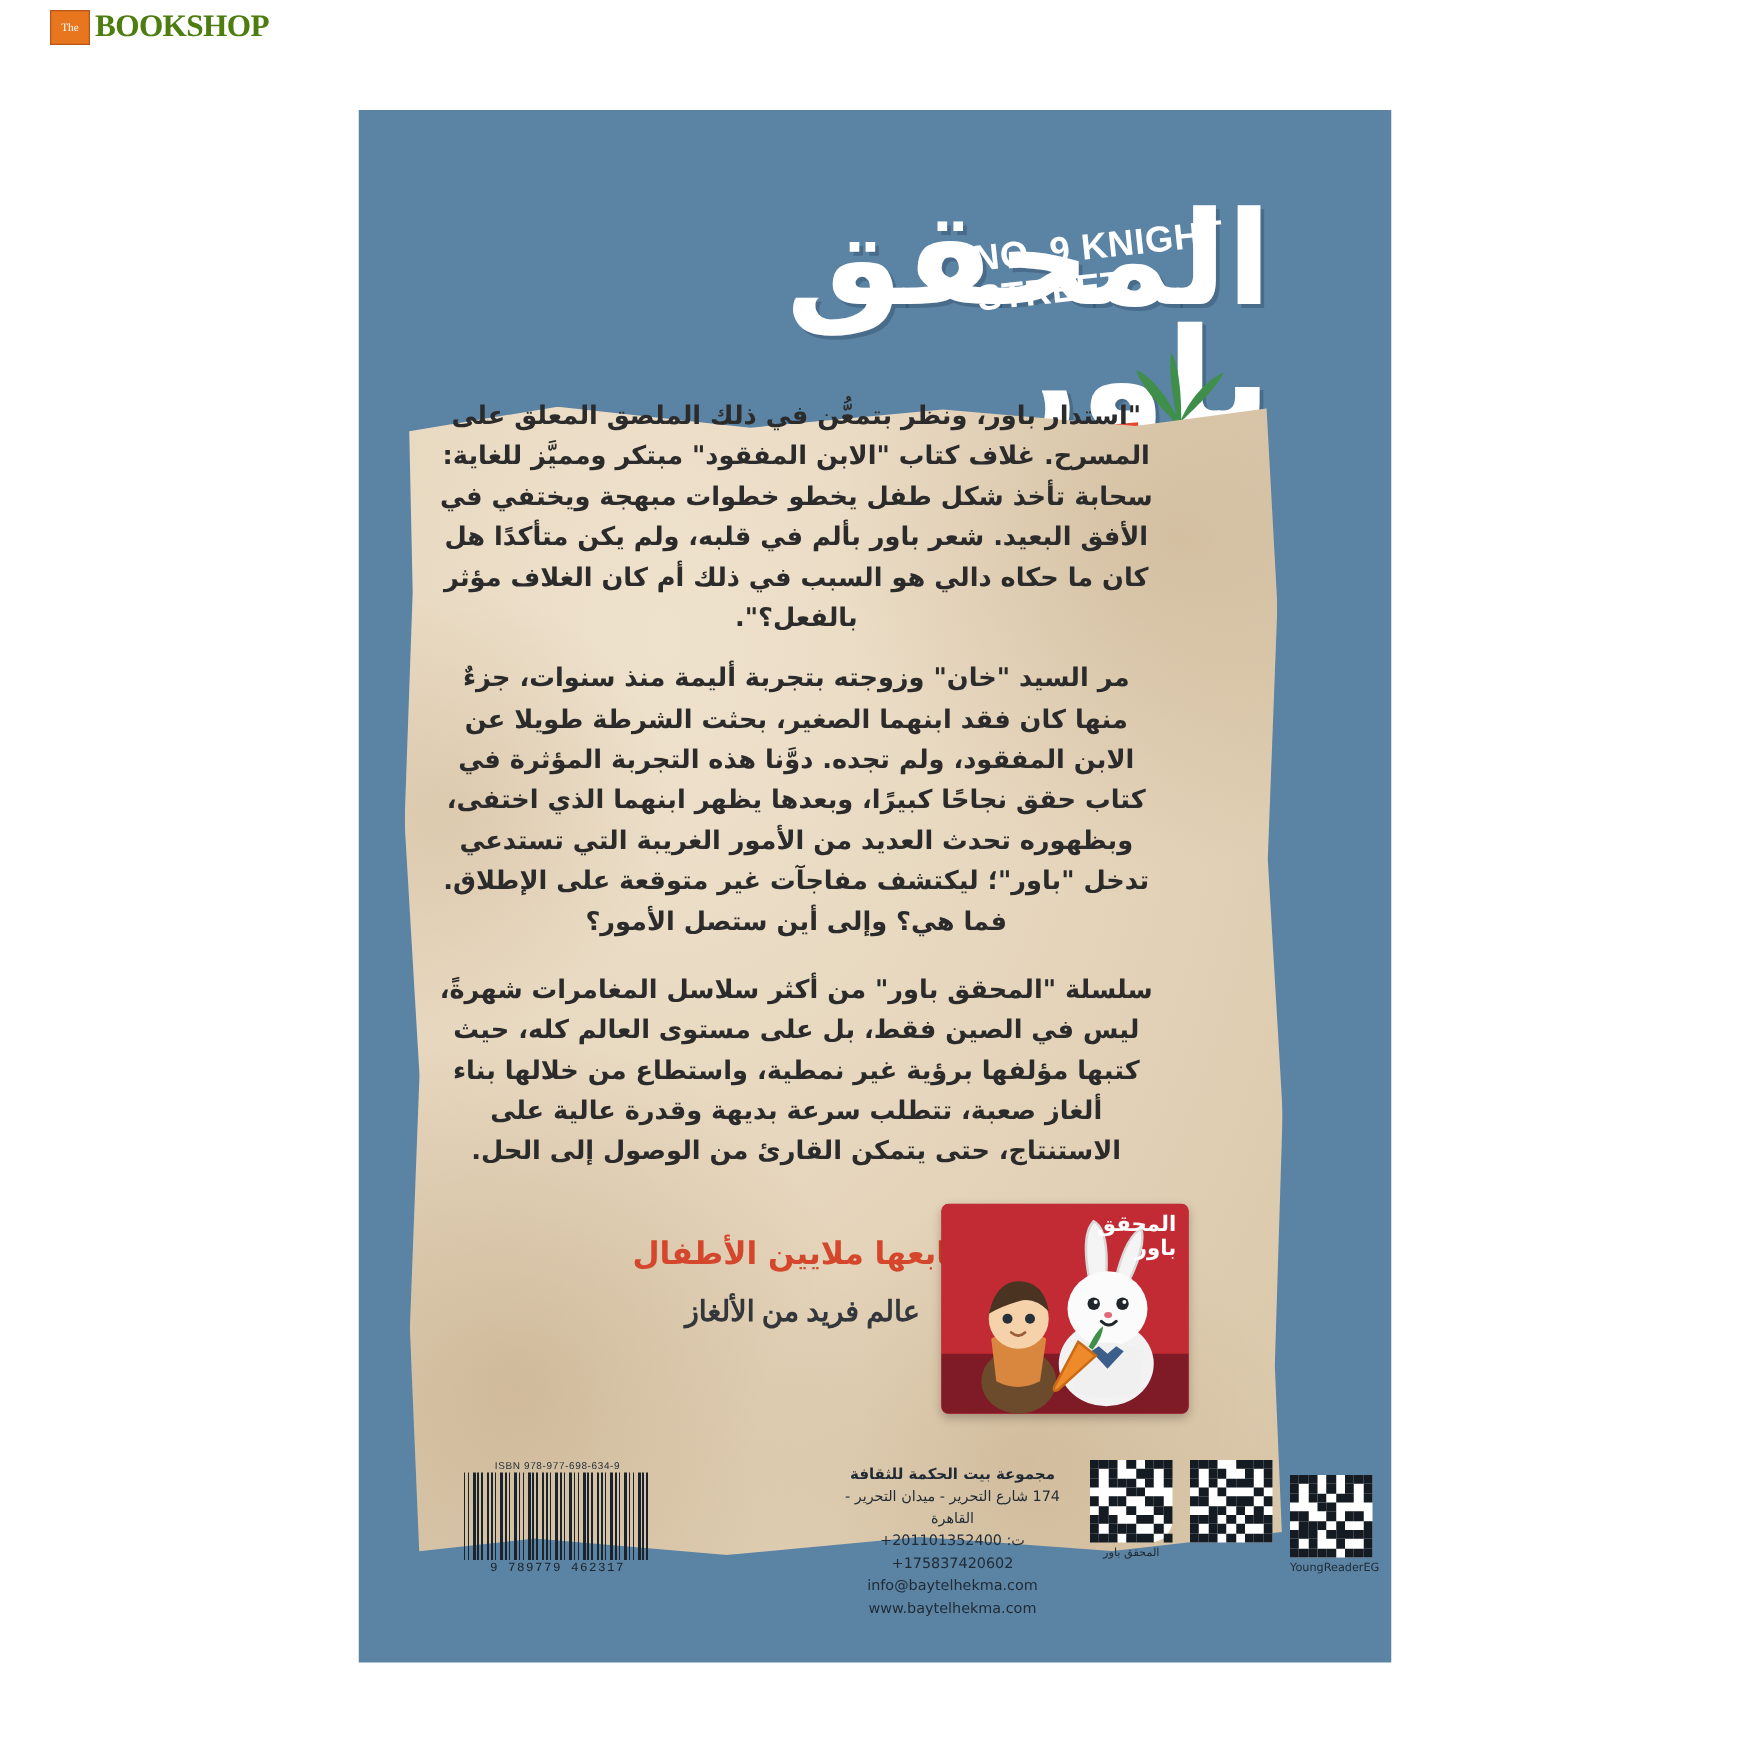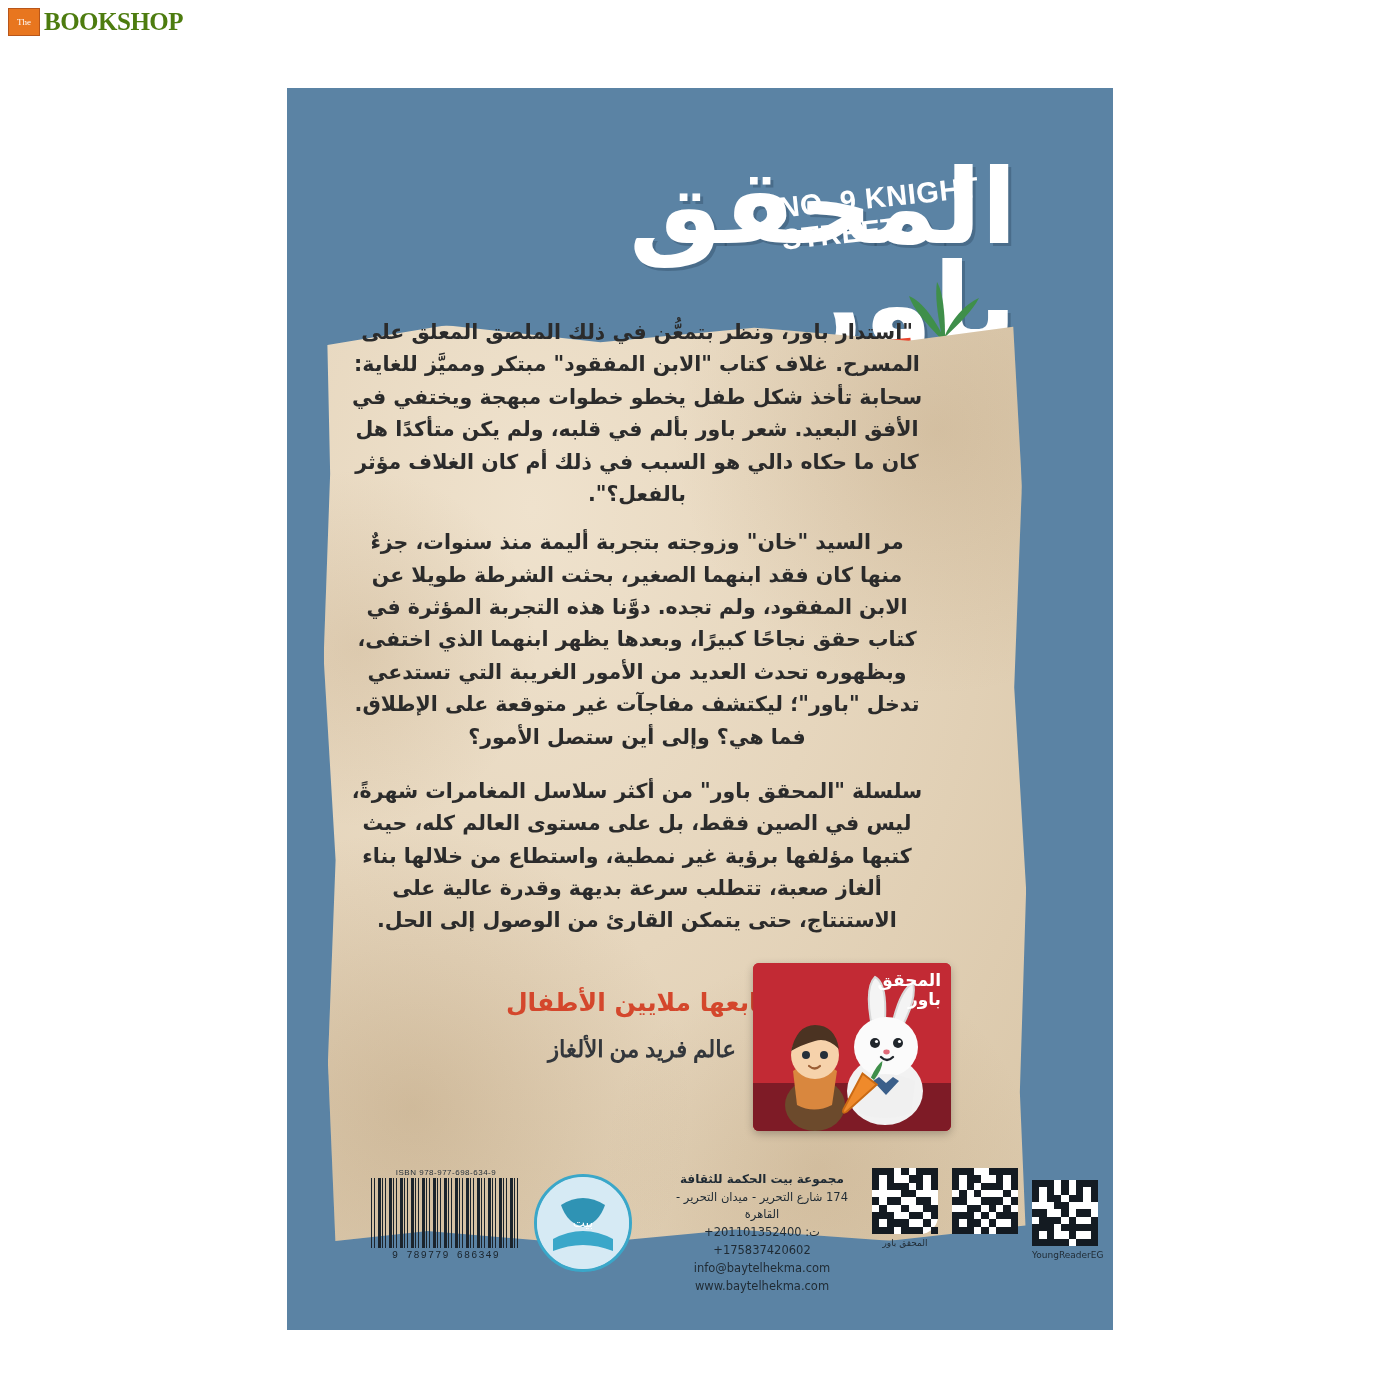--- a/index.html
+++ b/index.html
@@ -29,20 +29,21 @@
     width: 30px;
     height: 26px;
     background: #e8761f;
     border: 1px solid #b8561a;
     color: #ffffff;
     font-size: 9px;
     line-height: 26px;
     text-align: center;
     font-family: "Liberation Serif", serif;
     letter-spacing: 0px;
+    margin-left: 32px;
   }
   .watermark .wm-text {
     font-family: "Liberation Serif", serif;
     font-size: 25px;
     font-weight: bold;
     color: #4d7c0f;
     letter-spacing: -0.5px;
   }
 
   
@@ -425,31 +426,23 @@
         <path d="M107 110 q-3 -14 -1 -20 q5 6 5 20 Z" fill="#3f8f4a"></path>
       </g>
     </svg>
   </div>
 
   <div class="footer">
 
     <div class="barcode">
       <div class="bc-top">ISBN 978-977-698-634-9</div>
       <div class="bc-bars"></div>
-      <div class="bc-num">9 789779 686349</div>
+      <div class="bc-num">9 789779 462317</div>
     </div>
 
-    <div class="pub-logo">
-      <svg viewBox="0 0 92 92" width="92" height="92" aria-hidden="true">
-        <circle cx="46" cy="46" r="46" fill="#d6eaf4"></circle>
-        <path d="M16 62 q30 -16 60 0 l0 12 q-30 -12 -60 0 Z" fill="#3aa7c9"></path>
-        <path d="M24 28 q22 -14 44 0 q-6 18 -22 22 q-16 -4 -22 -22 Z" fill="#2f93b4"></path>
-        <text x="46" y="50" font-family="DejaVu Sans, sans-serif" font-size="13" fill="#ffffff" text-anchor="middle">بيت</text>
-      </svg>
-    </div>
 
     <div class="pub-info">
       <div class="pi-title">مجموعة بيت الحكمة للثقافة</div>
       <div>174 شارع التحرير - ميدان التحرير - القاهرة</div>
       <div>ت: 201101352400+</div>
       <div>175837420602+</div>
       <div class="pi-ltr">info@baytelhekma.com</div>
       <div class="pi-ltr">www.baytelhekma.com</div>
     </div>
 

